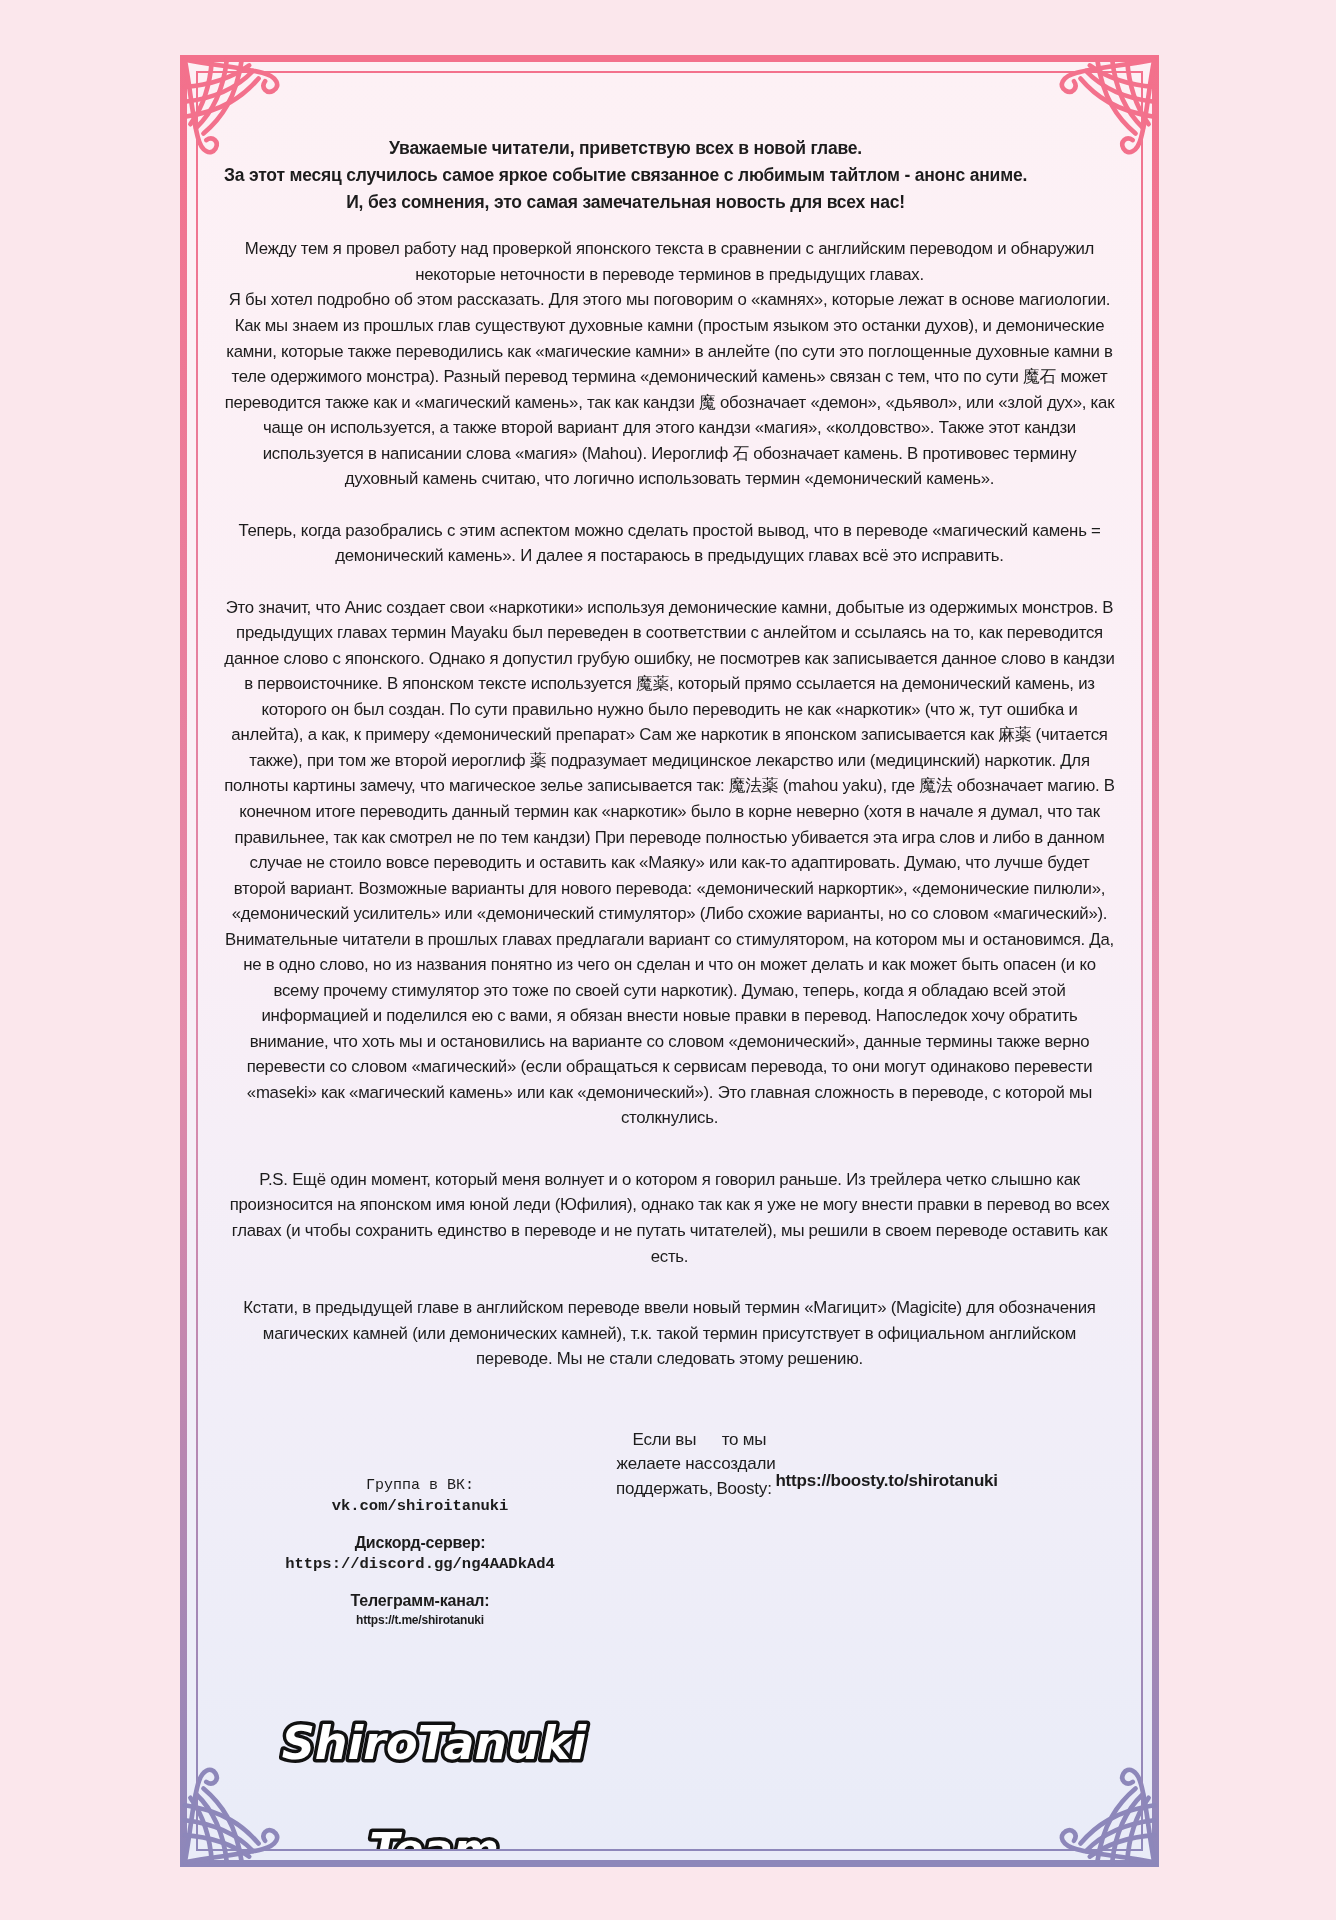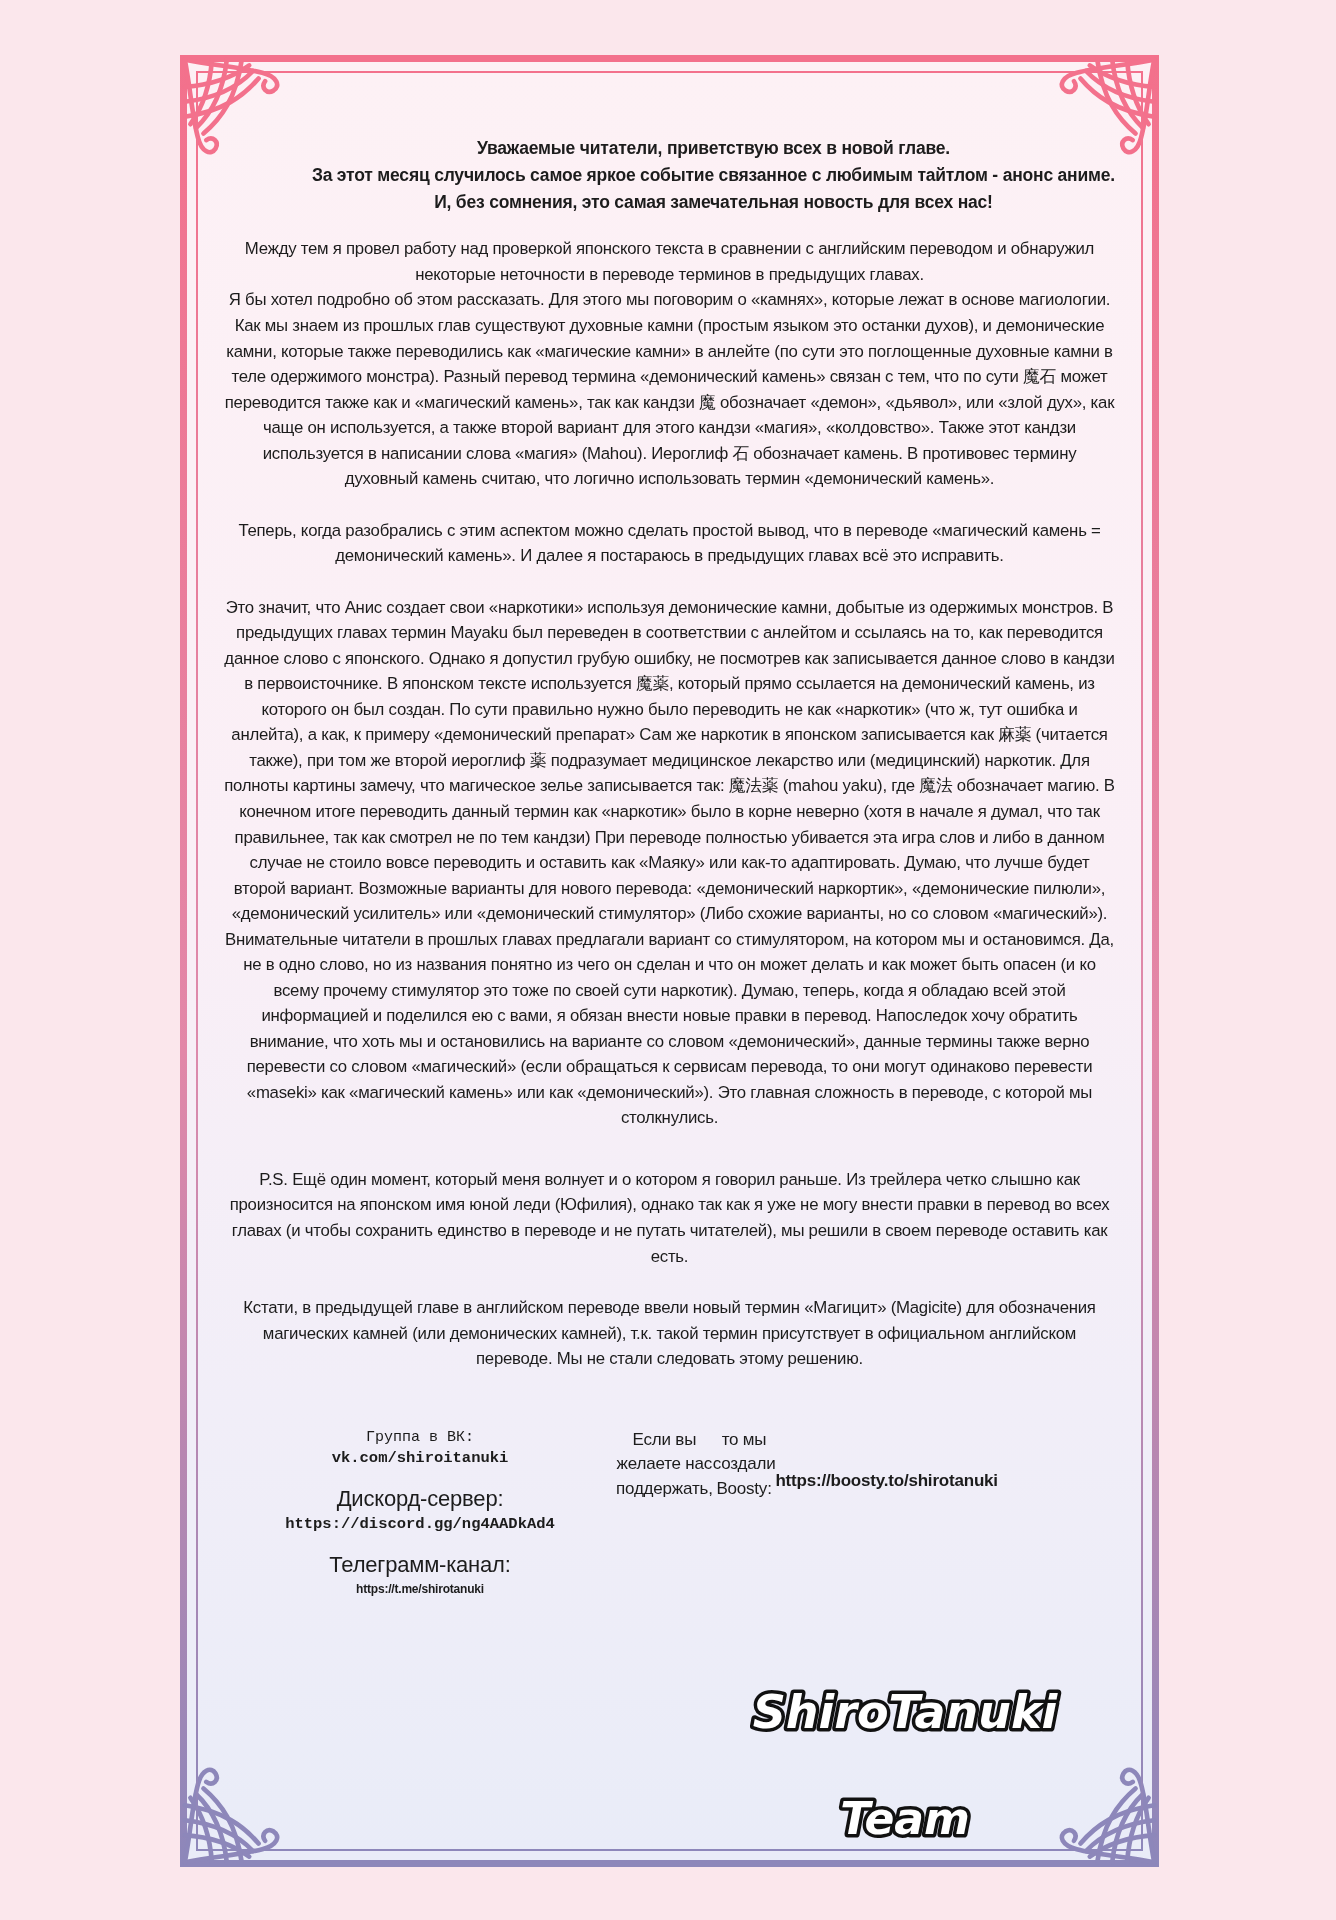--- a/index.html
+++ b/index.html
@@ -24,50 +24,50 @@
     pointer-events:none;
   }
   .corner{position:absolute;width:112px;height:112px;}
   .corner.tl{top:-5px;left:-5px;color:#f3718c;}
   .corner.tr{top:-5px;right:-5px;color:#f3718c;transform:scaleX(-1);}
   .corner.bl{bottom:-5px;left:-5px;color:#8d87ba;transform:scaleY(-1);}
   .corner.br{bottom:-5px;right:-5px;color:#8d87ba;transform:scale(-1,-1);}
   .content{
     position:absolute;inset:11px;
     padding:62px 26px 0 26px;
-    display:flex;flex-direction:column;align-items:flex-end;
+    display:flex;flex-direction:column;align-items:flex-start;
     text-align:center;box-sizing:border-box;overflow:hidden;
   }
   .greeting{
     margin:0 0 20px 0;
     font-weight:700;font-size:17.5px;line-height:1.55;
     letter-spacing:-0.2px;white-space:pre-line;
   }
   .para{
     margin:0 0 26px 0;
     font-size:16.8px;line-height:1.52;letter-spacing:-0.25px;
     white-space:pre-line;
   }
   .para.gap-lg{margin-bottom:36px;}
   .para.gap-xl{margin-bottom:42px;}
   .links-row{
     width:100%;display:flex;flex-direction:row;align-items:flex-start;
     margin:14px 0 42px 0;
   }
-  .links-left{flex:0 0 40%;margin-left:2%;display:flex;flex-direction:column;align-items:center;}
+  .links-left{flex:0 0 40%;margin-left:2%;display:flex;flex-direction:column;align-items:center;margin-top:48px;}
   .links-right{flex:0 0 42%;margin-left:2%;display:flex;flex-direction:row;align-items:center;}
   .link-label-mono{
     font-family:"Liberation Mono","DejaVu Sans Mono",monospace;
     font-size:15px;line-height:1.35;
   }
   .link-url-mono{
     font-family:"Liberation Mono","DejaVu Sans Mono",monospace;
     font-weight:700;font-size:15.5px;line-height:1.4;margin-bottom:14px;
   }
-  .link-label-sans{font-weight:400;font-size:22px;line-height:1.4;letter-spacing:-0.2px;}
+  .link-label-sans{font-weight:700;font-size:16px;line-height:1.4;letter-spacing:-0.2px;}
   .link-url-sans{font-weight:700;font-size:12px;line-height:1.45;letter-spacing:-0.2px;margin-bottom:14px;}
   .support-line{font-size:17px;line-height:1.45;letter-spacing:-0.2px;}
   .boosty{margin-top:32px;font-weight:700;font-size:17px;letter-spacing:-0.2px;}
   .logo-block{margin-top:26px;display:flex;flex-direction:column;align-items:center;gap:42px;}
   .thanks-block{margin-top:42px;}
   svg text.outlined{
     font-family:"DejaVu Sans","Liberation Sans",sans-serif;
     font-weight:bold;font-style:italic;
     fill:#ffffff;stroke:#111111;paint-order:stroke;
     stroke-linejoin:round;

